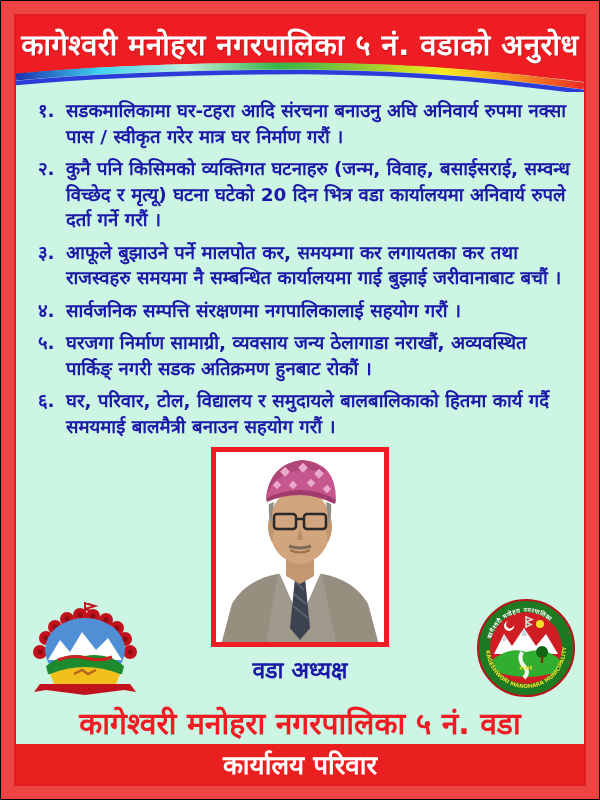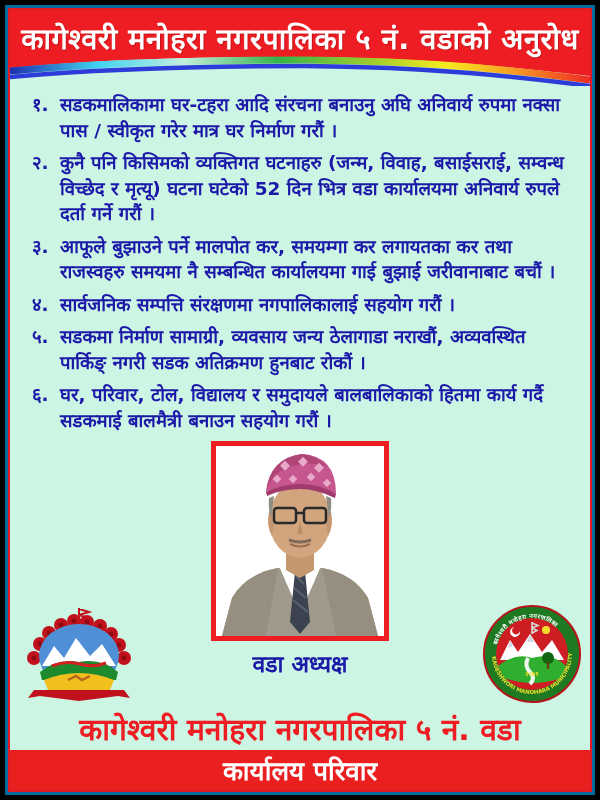--- a/index.html
+++ b/index.html
@@ -1,23 +1,23 @@
 <!DOCTYPE html>
 <html><head>
 <meta charset="utf-8">
 <style>
   * { box-sizing: border-box; margin: 0; padding: 0; }
   html, body { width: 600px; height: 800px; }
   body { font-family: "DejaVu Sans", sans-serif; }
 
   .poster {
     width: 600px; height: 800px;
-    background: #0369a1;
-    border: 5px solid #000000;
-    padding: 3px;
+    background: #ef4444;
+    border: 1px solid #000000;
+    padding: 13px;
     position: relative;
   }
   .inner {
     width: 100%; height: 100%;
     border: 2px solid #e21b22;
     background: #ccf5e4;
     position: relative;
     overflow: hidden;
   }
 
@@ -130,37 +130,37 @@
       <div class="header-title">कागेश्वरी मनोहरा नगरपालिका ५ नं. वडाको अनुरोध</div>
     </div>
 
     <div class="notice-list">
       <div class="notice-item">
         <span class="notice-num">१.</span>
         <span class="notice-text">सडकमालिकामा घर-टहरा आदि संरचना बनाउनु अघि अनिवार्य रुपमा नक्सा पास / स्वीकृत गरेर मात्र घर निर्माण गरौं ।</span>
       </div>
       <div class="notice-item">
         <span class="notice-num">२.</span>
-        <span class="notice-text">कुनै पनि किसिमको व्यक्तिगत घटनाहरु (जन्म, विवाह, बसाईसराई, सम्वन्ध विच्छेद र मृत्यू) घटना घटेको 52 दिन भित्र वडा कार्यालयमा अनिवार्य रुपले दर्ता गर्ने गरौं ।</span>
+        <span class="notice-text">कुनै पनि किसिमको व्यक्तिगत घटनाहरु (जन्म, विवाह, बसाईसराई, सम्वन्ध विच्छेद र मृत्यू) घटना घटेको 20 दिन भित्र वडा कार्यालयमा अनिवार्य रुपले दर्ता गर्ने गरौं ।</span>
       </div>
       <div class="notice-item">
         <span class="notice-num">३.</span>
         <span class="notice-text">आफूले बुझाउने पर्ने मालपोत कर, समयम्गा कर लगायतका कर तथा राजस्वहरु समयमा नै सम्बन्धित कार्यालयमा गाई बुझाई जरीवानाबाट बचौं ।</span>
       </div>
       <div class="notice-item">
         <span class="notice-num">४.</span>
         <span class="notice-text">सार्वजनिक सम्पत्ति संरक्षणमा नगपालिकालाई सहयोग गरौं ।</span>
       </div>
       <div class="notice-item">
         <span class="notice-num">५.</span>
-        <span class="notice-text">सडकमा निर्माण सामाग्री, व्यवसाय जन्य ठेलागाडा नराखौं, अव्यवस्थित पार्किङ् नगरी सडक अतिक्रमण हुनबाट रोकौं ।</span>
+        <span class="notice-text">घरजगा निर्माण सामाग्री, व्यवसाय जन्य ठेलागाडा नराखौं, अव्यवस्थित पार्किङ् नगरी सडक अतिक्रमण हुनबाट रोकौं ।</span>
       </div>
       <div class="notice-item">
         <span class="notice-num">६.</span>
-        <span class="notice-text">घर, परिवार, टोल, विद्यालय र समुदायले बालबालिकाको हितमा कार्य गर्दै सडकमाई बालमैत्री बनाउन सहयोग गरौं ।</span>
+        <span class="notice-text">घर, परिवार, टोल, विद्यालय र समुदायले बालबालिकाको हितमा कार्य गर्दै समयमाई बालमैत्री बनाउन सहयोग गरौं ।</span>
       </div>
     </div>
 
     <div class="photo-frame">
       <svg viewBox="0 0 168 190">
         <rect x="0" y="0" width="168" height="190" fill="#ffffff"></rect>
 
         <path d="M6,190 L16,152 Q30,128 62,122 L106,122 Q138,128 152,152 L162,190 Z" fill="#a09a8c"></path>
         <path d="M62,122 L50,190 L6,190 L16,152 Q30,128 62,122 Z" fill="#968f80"></path>
         <path d="M106,122 L120,190 L162,190 L152,152 Q138,128 106,122 Z" fill="#968f80"></path>

